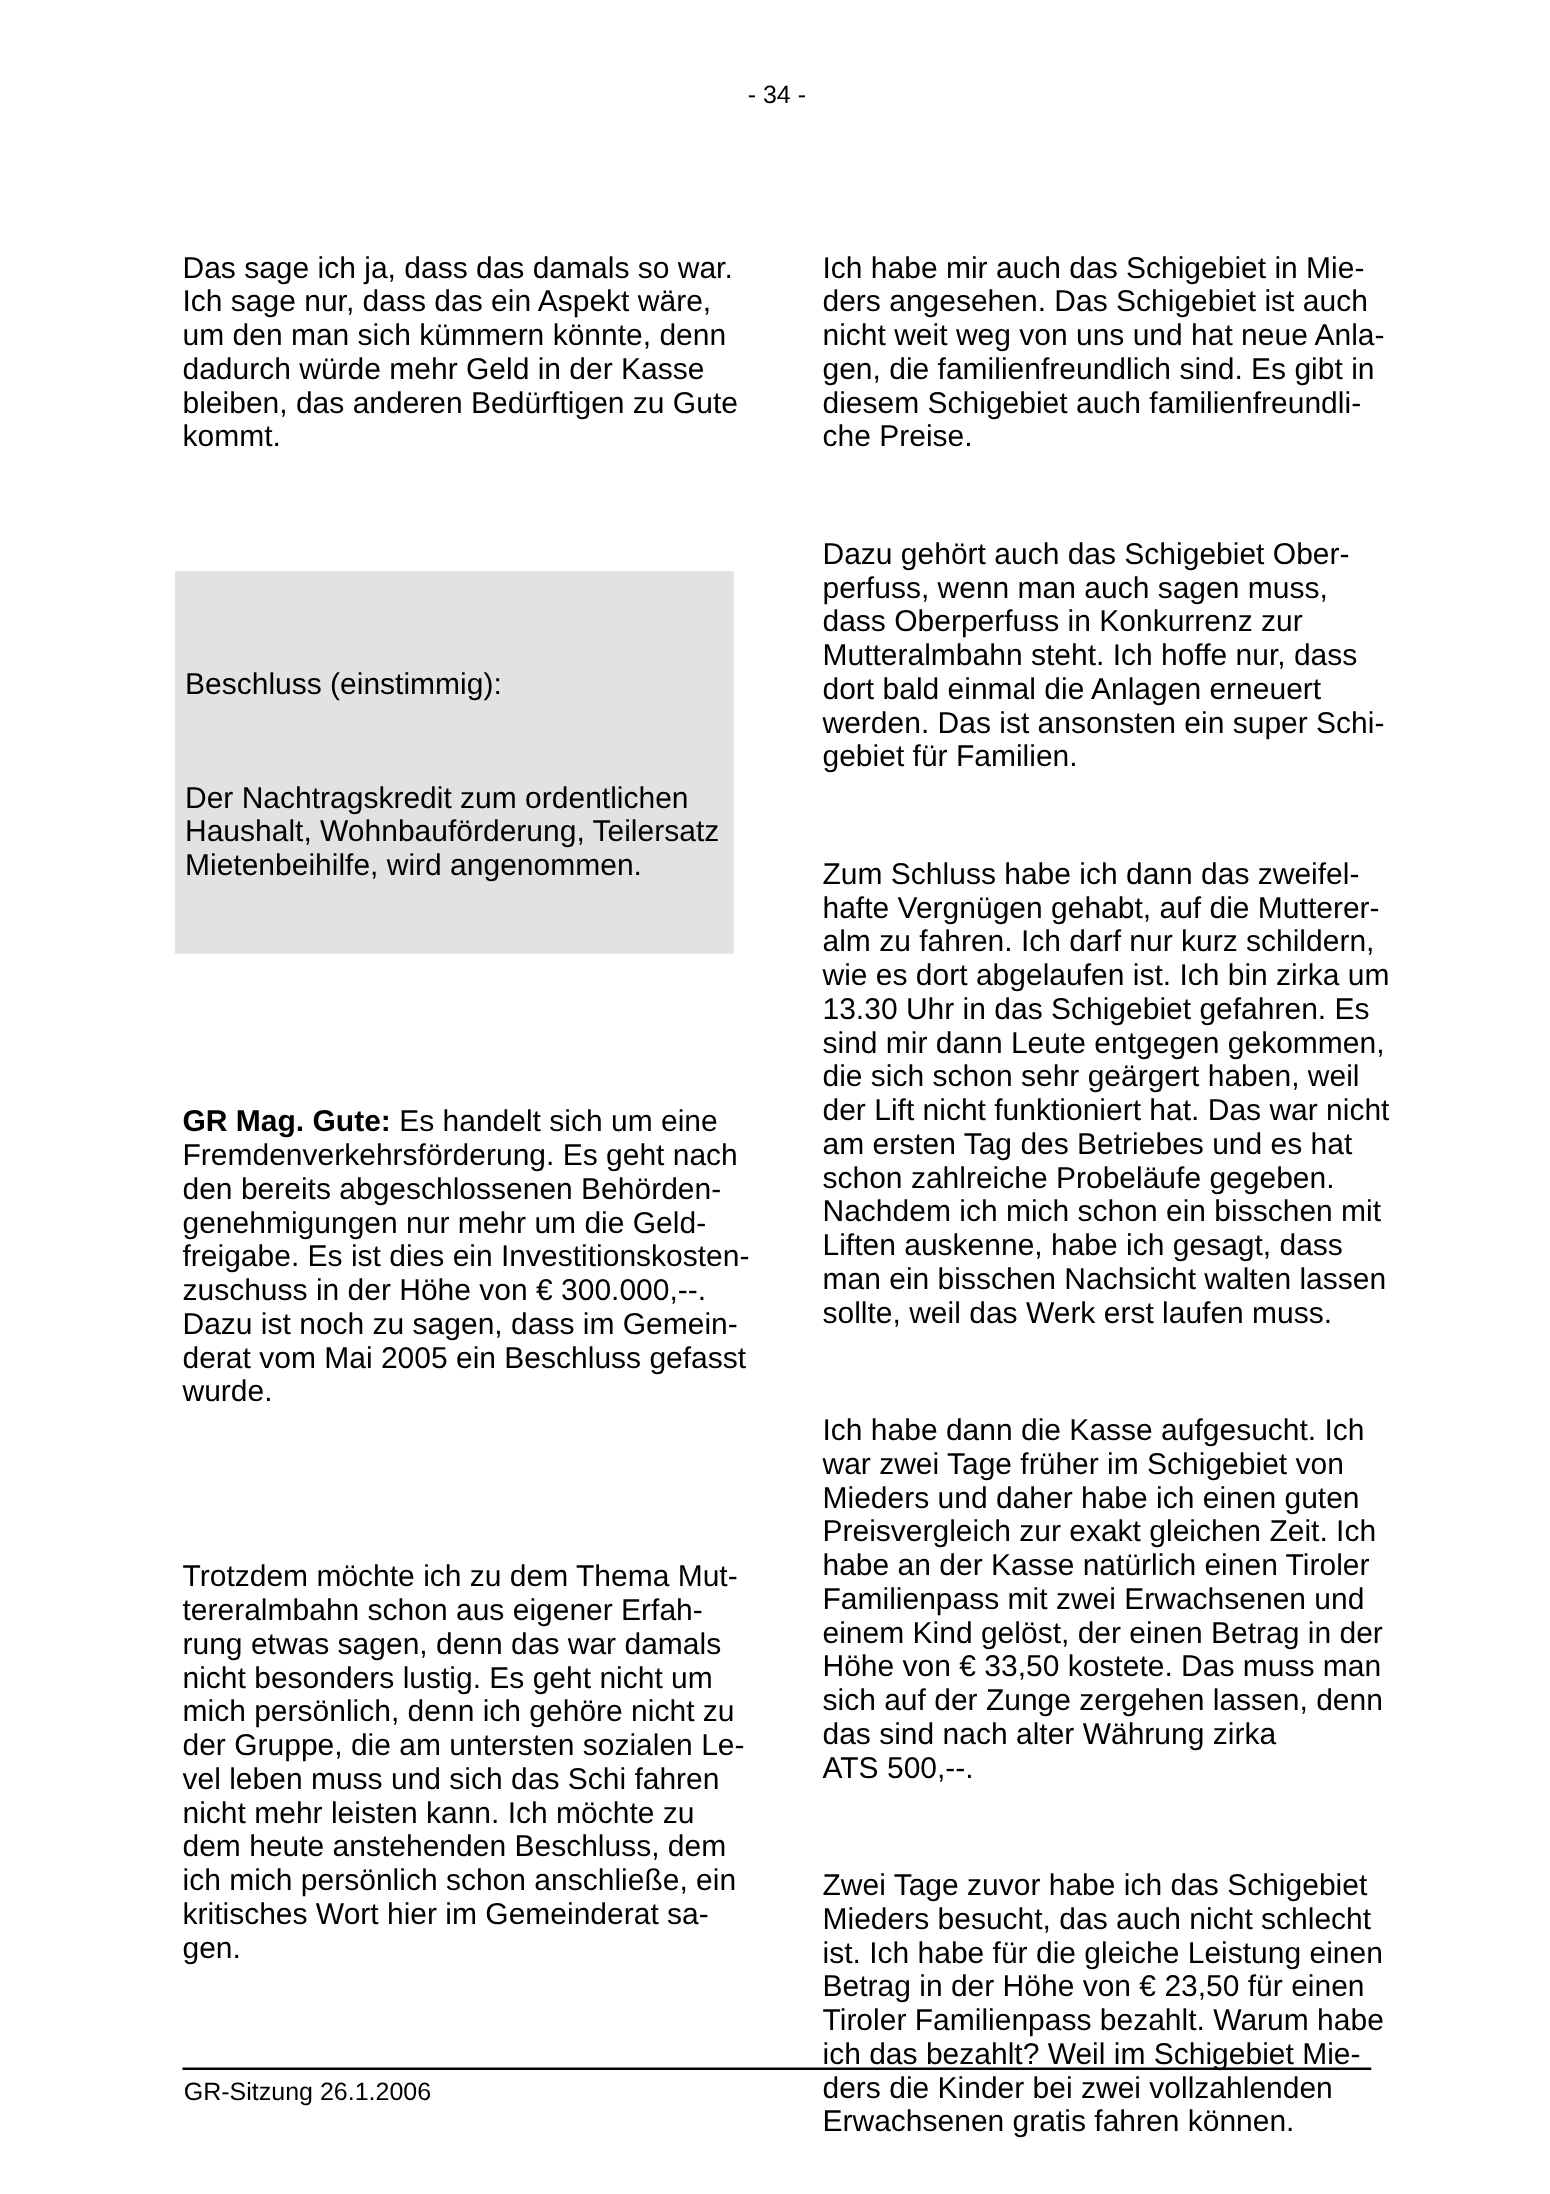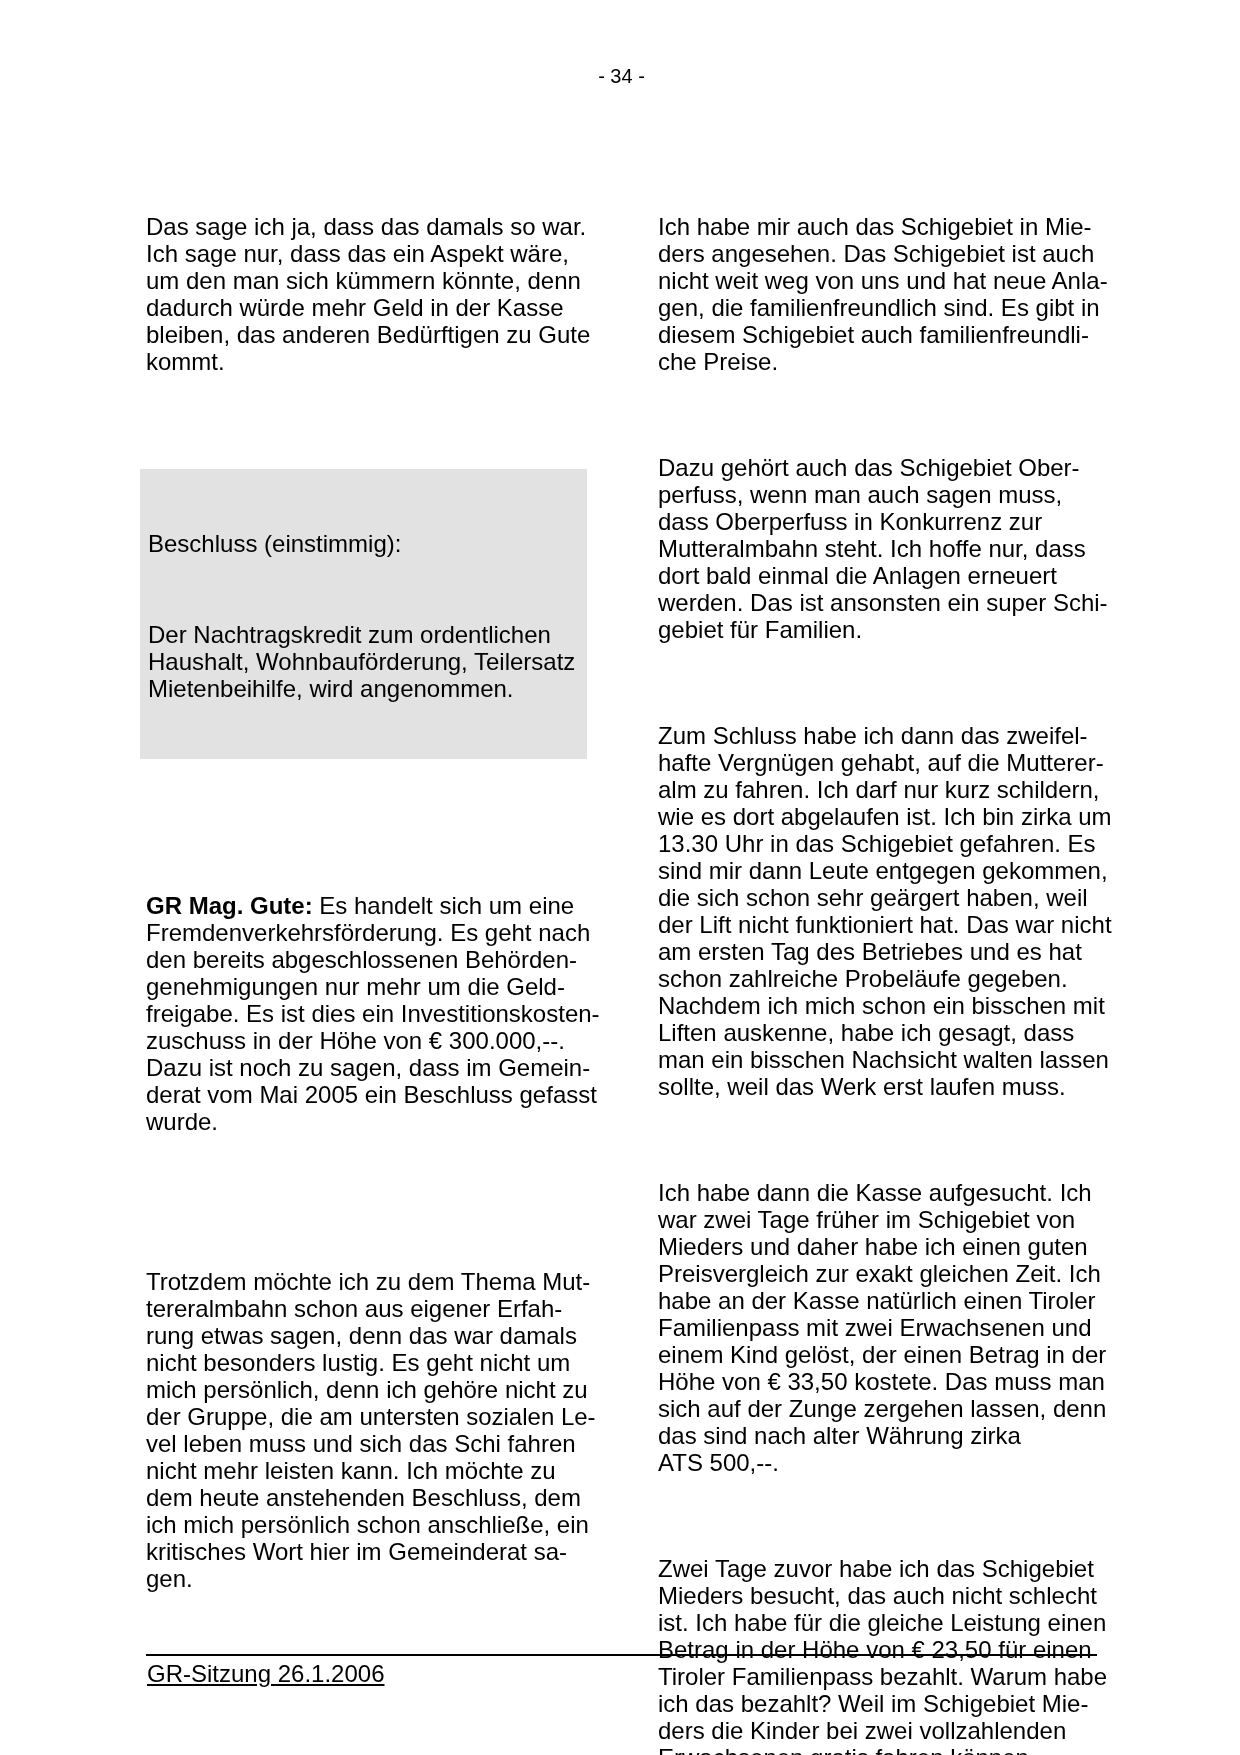--- a/index.html
+++ b/index.html
@@ -20,49 +20,48 @@
   }
   .col {
     position:absolute;
     top:147px;
     font-size:24px;
     line-height:27px;
     white-space:pre;
   }
   .col-left  { left:146px; width:472px; }
   .col-right { left:658px; width:472px; }
-  .col p { margin:12px 0 13px 0; }
+  .col p { margin:0 0 13px 0; }
   .speaker { font-weight:bold; }
   .graybox {
     background:#e2e2e2;
     margin:0 0 13px -6px;
     width:447px;
-    padding:7px 8px 3px 8px;
+    padding:23px 8px 3px 8px;
     box-sizing:border-box;
   }
   .graybox .box-title { margin:0 0 10px 0; }
   .graybox .box-body  { margin:0; }
   .heading {
     display:flex;
     font-weight:bold;
     margin:40px 0 14px 0;
   }
   .heading .num { flex:0 0 87px; width:87px; }
   .footer-rule {
     position:absolute;
     left:146px; top:1654px;
     width:951px; height:2px;
     background:#000000;
   }
   .footer-text {
     position:absolute;
     left:147px; top:1662px;
-    font-size:24px; line-height:24px;
+    font-size:20px; line-height:24px;
     white-space:pre;
-    text-decoration:underline;
   }
 </style>
 </head>
 <body>
 
 <div class="page">
 
   <div class="pagenum">- 34 -</div>
 
   <div class="col col-left">

